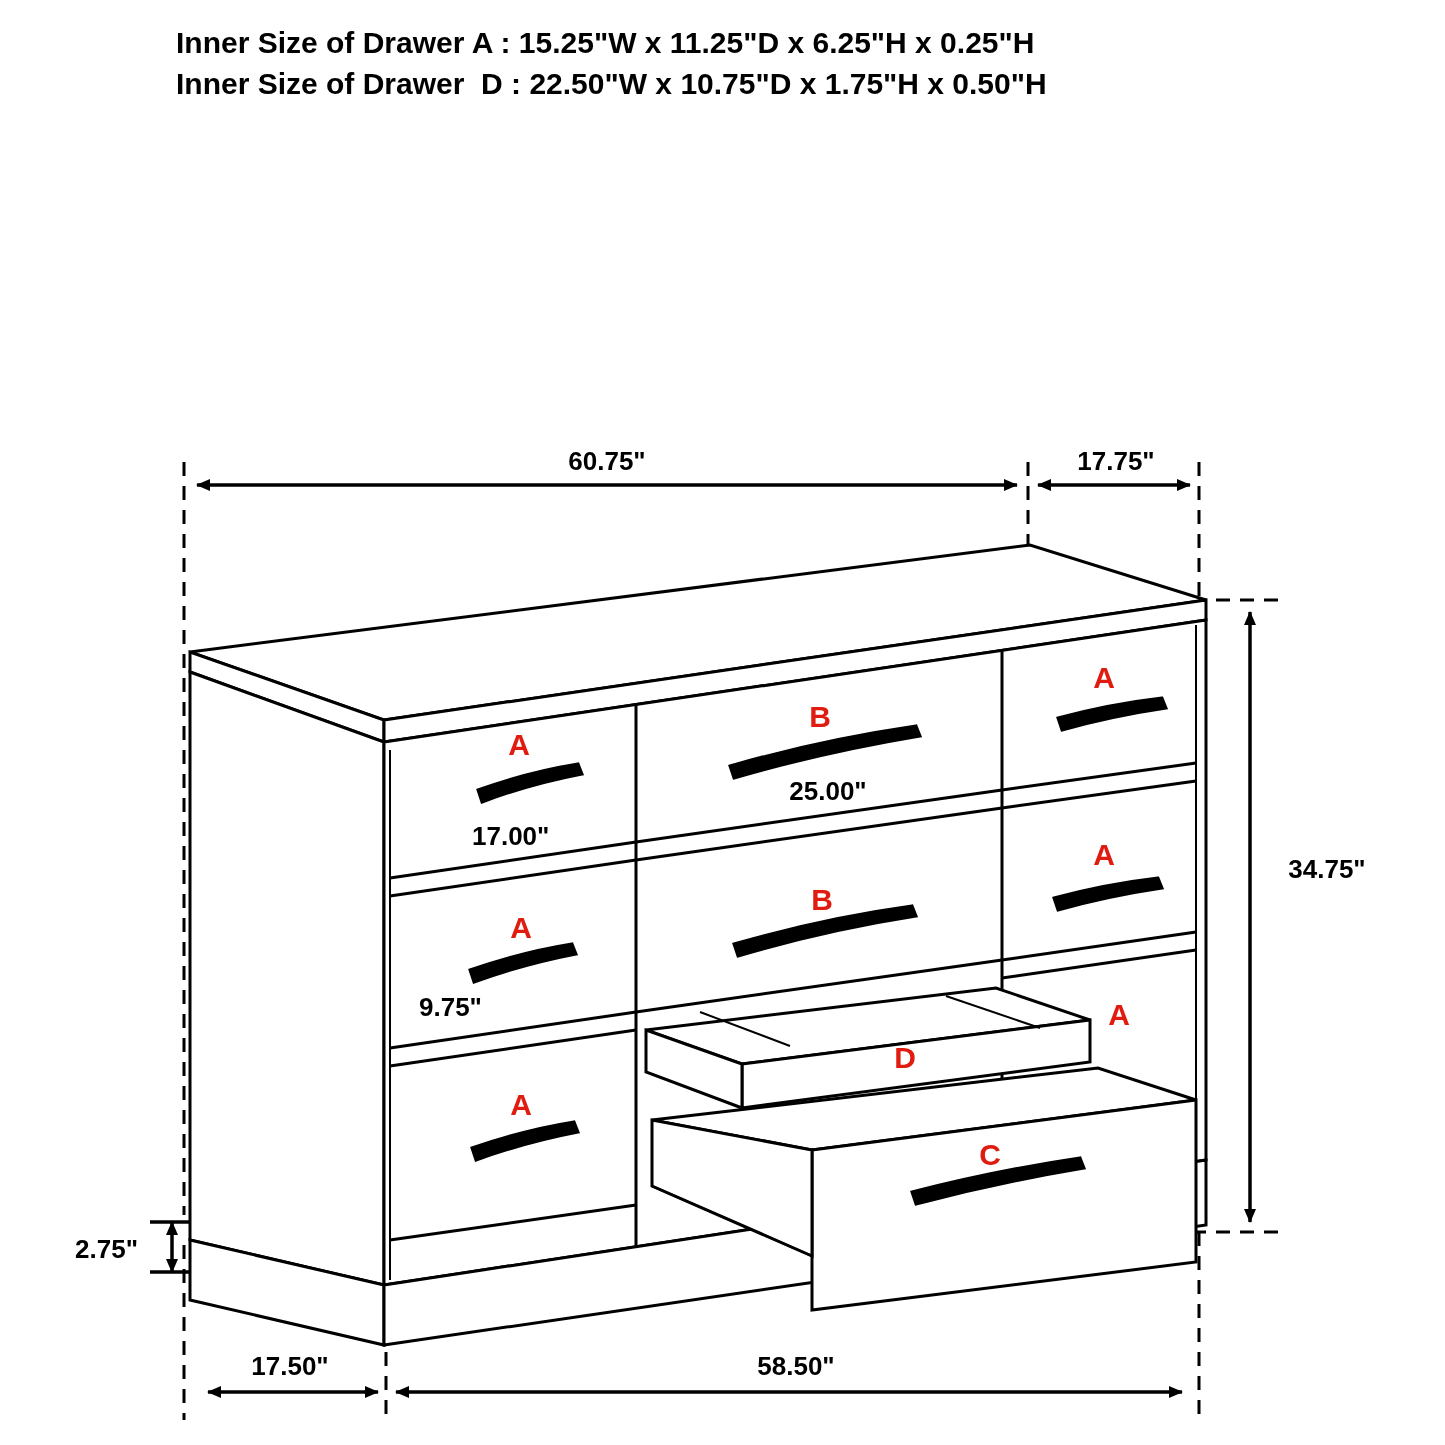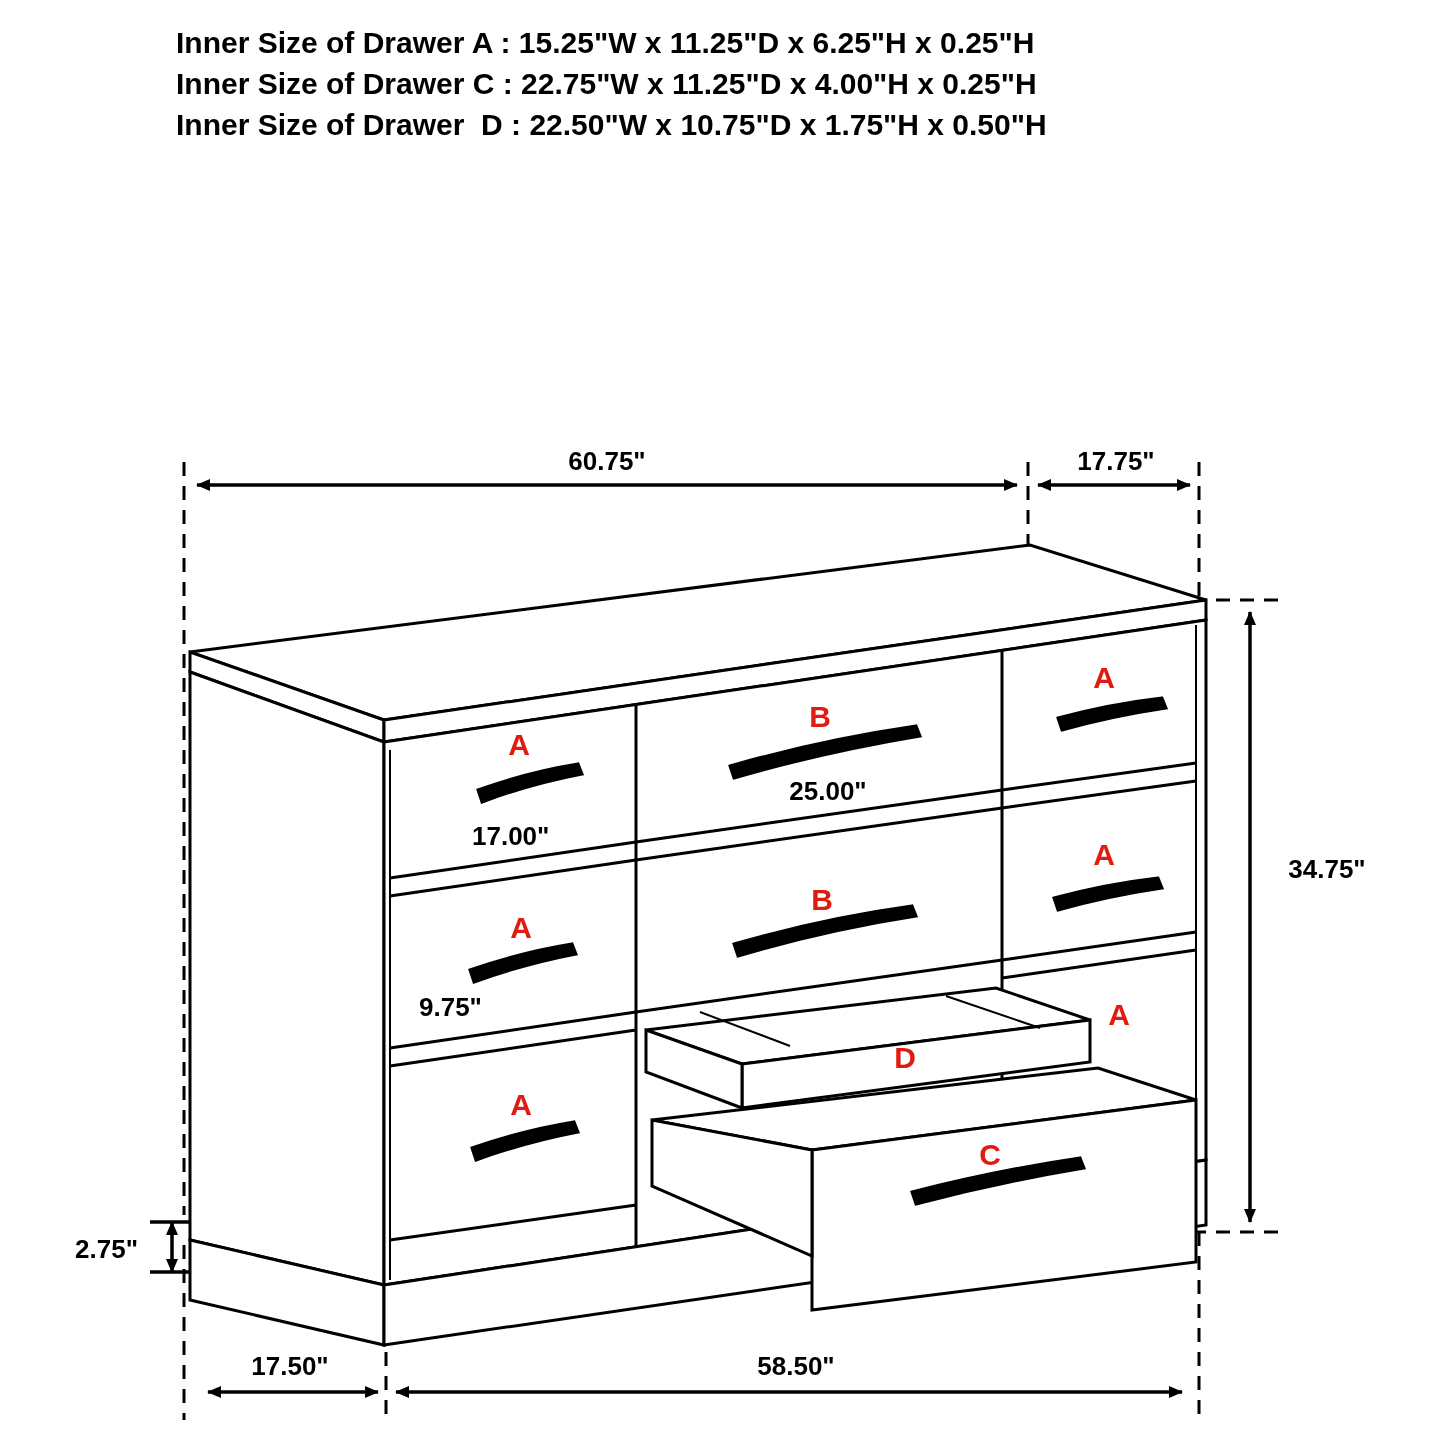--- a/index.html
+++ b/index.html
@@ -8,21 +8,20 @@
   .spec-line{font-size:30px;font-weight:bold;color:#000;line-height:41px;white-space:pre;}
   svg.diagram{position:absolute;left:0;top:0;width:1445px;height:1445px;}
   .dim-text{font-size:26px;font-weight:bold;fill:#000;font-family:"Liberation Sans",sans-serif;}
   .drw-label{font-size:30px;font-weight:bold;fill:#e01b10;font-family:"Liberation Sans",sans-serif;}
 </style>
 </head>
 <body>
 
 <div class="spec-list">
   <div class="spec-line">Inner Size of Drawer A : 15.25"W x 11.25"D x 6.25"H x 0.25"H</div>
-  <div class="spec-line">Inner Size of Drawer C : 22.75"W x 11.25"D x 4.00"H x 0.25"H</div>
   <div class="spec-line">Inner Size of Drawer  D : 22.50"W x 10.75"D x 1.75"H x 0.50"H</div>
 </div>
 
 <svg class="diagram" viewBox="0 0 1445 1445">
   <defs>
     <marker id="arrEnd" markerWidth="14" markerHeight="12" refX="13" refY="6" orient="auto" markerUnits="userSpaceOnUse">
       <path d="M0,0 L14,6 L0,12 z" fill="#000"></path>
     </marker>
     <marker id="arrStart" markerWidth="14" markerHeight="12" refX="1" refY="6" orient="auto" markerUnits="userSpaceOnUse">
       <path d="M14,0 L0,6 L14,12 z" fill="#000"></path>

